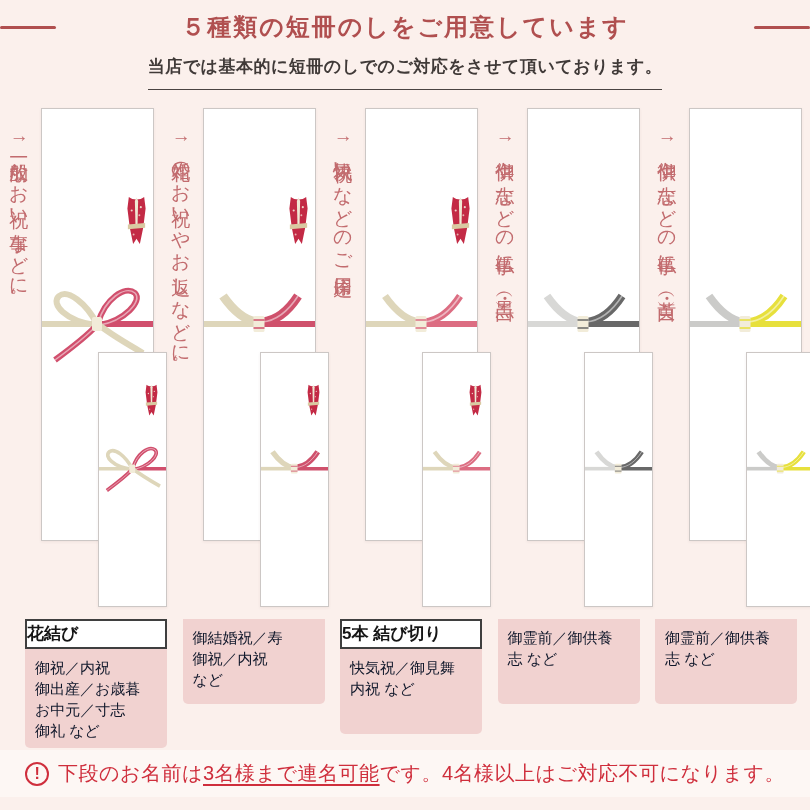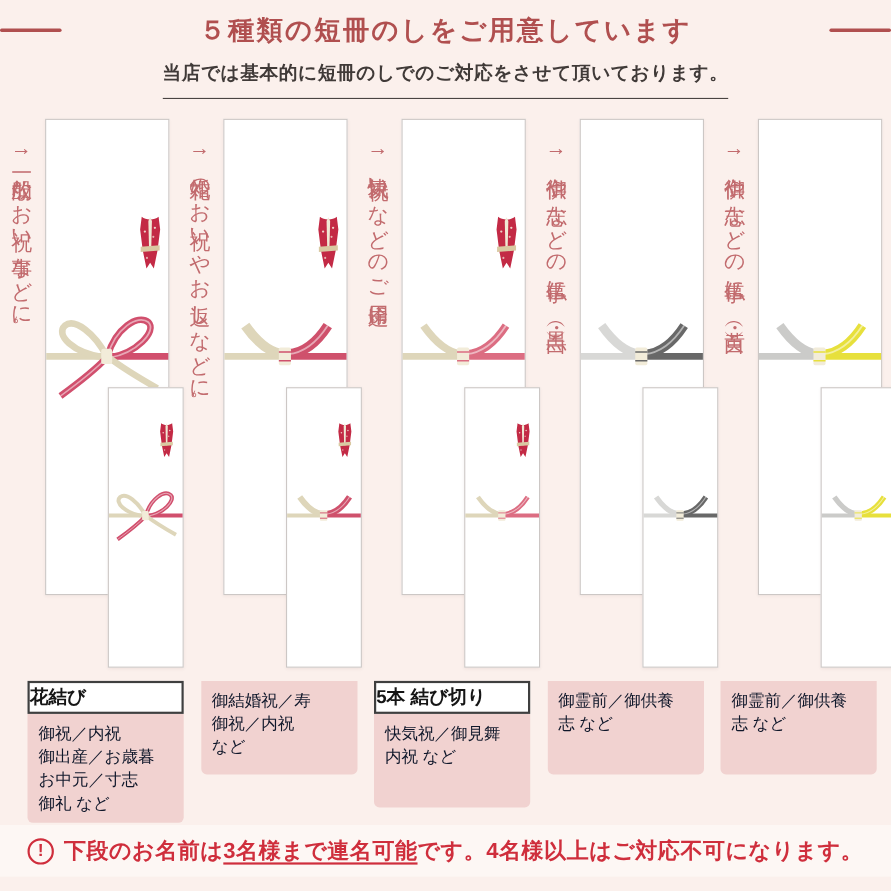--- a/index.html
+++ b/index.html
@@ -39,21 +39,21 @@
              background:#fff;text-align:left;font-size:17px;font-weight:bold;color:#151515}
   .box-uses{box-sizing:border-box;min-height:85px;background:#f1d2d0;border-radius:0 0 5px 5px;
             padding:8px 10px 7px;font-size:15px;line-height:21px;color:#0f172a}
 
   
   .footer{position:absolute;left:0;right:0;top:750px;height:47px;background:#fdf7f4;
           display:flex;align-items:center;justify-content:center;gap:9px}
   .footer-icon{flex:0 0 auto;box-sizing:border-box;width:24px;height:24px;border:2.5px solid #cf2e3c;
                border-radius:50%;color:#cf2e3c;font-weight:bold;font-size:16px;line-height:19px;
                text-align:center}
-  .footer-text{font-size:20px;font-weight:bold;color:#cf2e3c;letter-spacing:.5px}
+  .footer-text{font-size:20px;font-weight:normal;color:#cf2e3c;letter-spacing:.5px}
   .footer-text .ul{text-decoration:underline;text-underline-offset:4px;text-decoration-thickness:1.5px}
 
   .defs-holder{position:absolute;width:0;height:0;overflow:hidden}
 </style>
 </head>
 <body>
 
 <svg class="defs-holder" aria-hidden="true">
   <defs>
     <g id="m-bow" fill="none">

